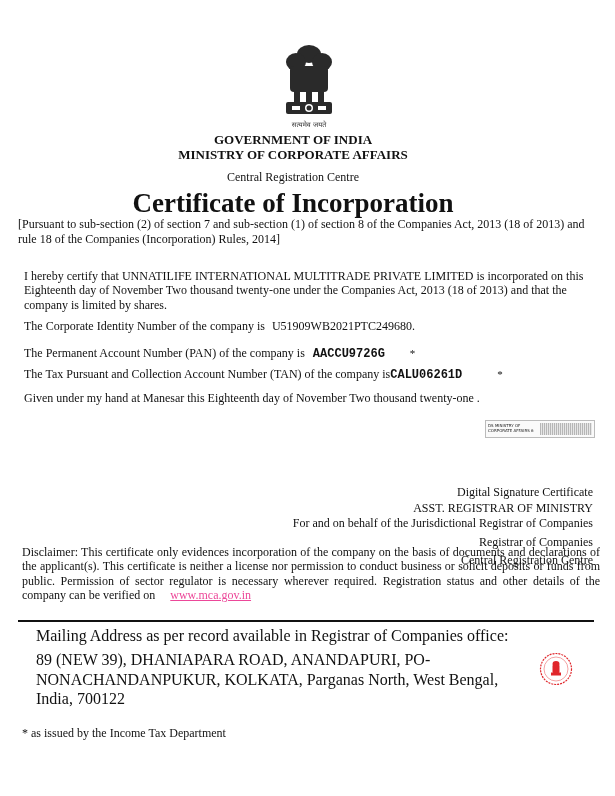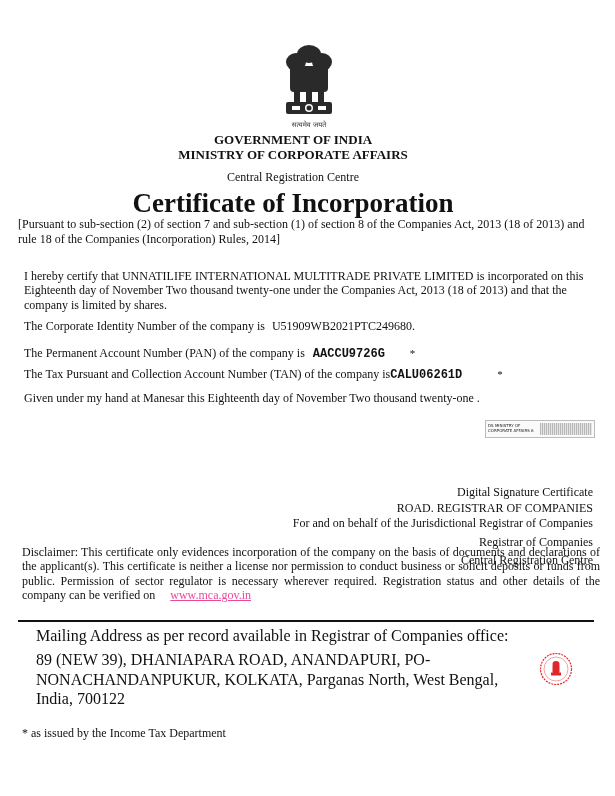--- a/index.html
+++ b/index.html
@@ -87,21 +87,21 @@
 <div class="abs sig-box">
   <div class="sig-left">
     <div>DS MINISTRY OF</div>
     <div>CORPORATE AFFAIRS 6</div>
   </div>
   <div class="sig-right"></div>
 </div>
 
 <div class="abs right-block" style="top:437px;margin-top:48px;">
   <div>Digital Signature Certificate</div>
-  <div>ROAD. REGISTRAR OF COMPANIES</div>
+  <div>ASST. REGISTRAR OF MINISTRY</div>
   <div>For and on behalf of the Jurisdictional Registrar of Companies</div>
   <div style="margin-top:3px;">Registrar of Companies</div>
   <div style="margin-top:3px;">Central Registration Centre</div>
 </div>
 
 <div class="abs disclaimer">
   <span>Disclaimer: This certificate only evidences incorporation of the company on the basis of documents and declarations of the applicant(s). This certificate is neither a license nor permission to conduct business or solicit deposits or funds from public. Permission of sector regulator is necessary wherever required. Registration status and other details of the company can be verified on</span>
   <a class="link">www.mca.gov.in</a>
 </div>
 

